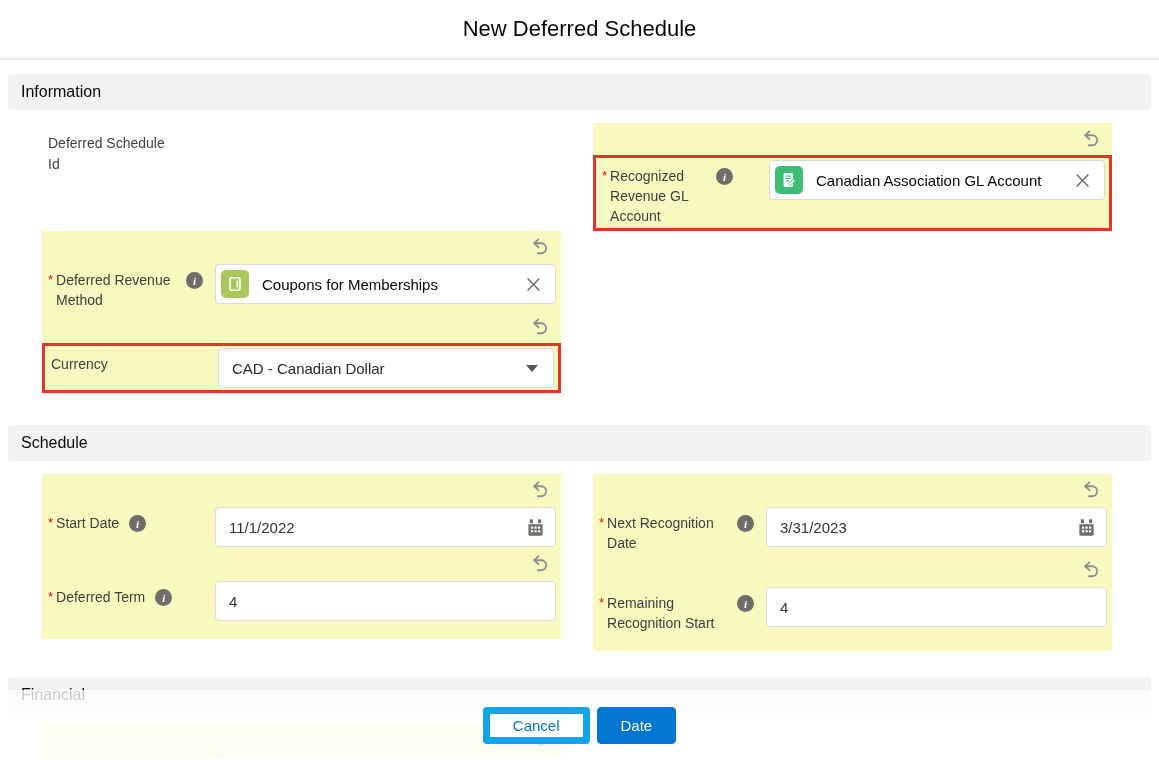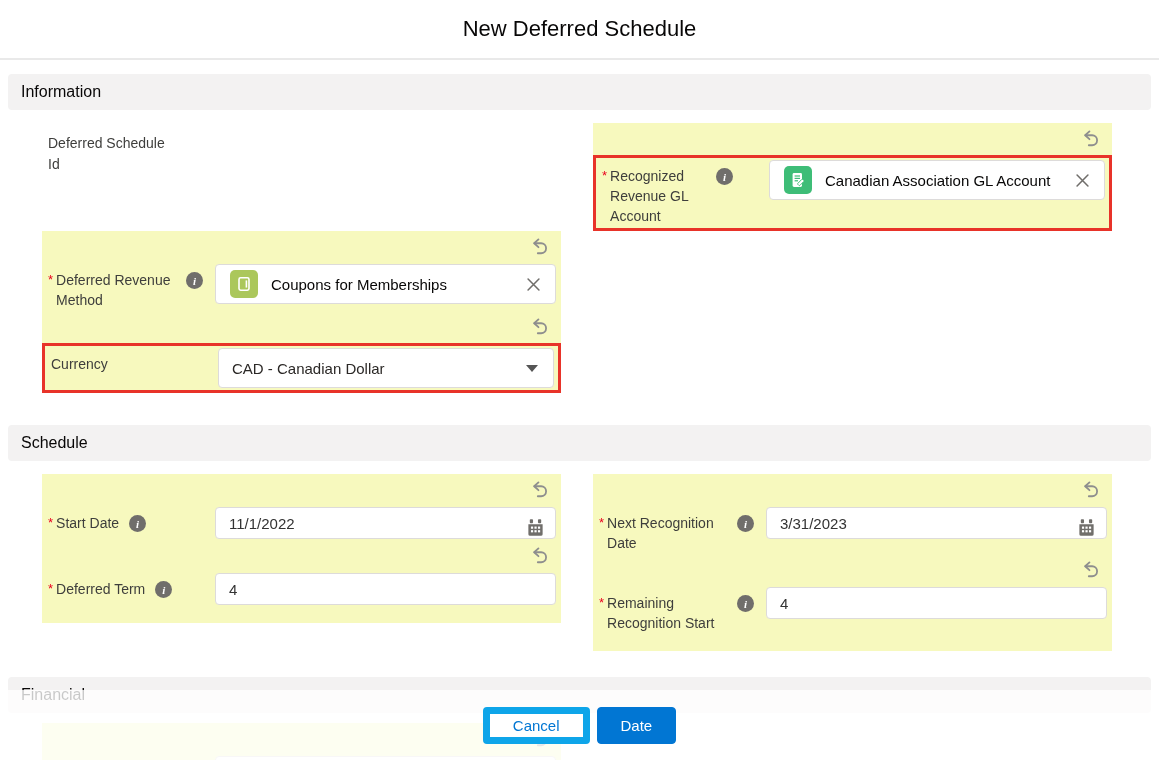--- a/index.html
+++ b/index.html
@@ -34,34 +34,34 @@
   .lbl-text.narrow { max-width:96px; }
   .info-icon { width:17px; height:17px; flex:none; margin-left:10px; margin-top:2px; border-radius:50%;
                background:#706e6b; color:#fff; display:flex; align-items:center; justify-content:center;
                font-family:"Liberation Serif", serif; font-style:italic; font-weight:bold; font-size:11px; cursor:pointer; }
   .control { flex:1; min-width:0; }
 
   .red-wrap { border:3px solid #e83329; }
   .red-wrap .f-row { padding:2px 4px 2px 6px; }
 
   .pill { height:40px; background:#fff; border:1px solid #dddbda; border-radius:4px;
-          display:flex; align-items:center; padding:0 13px 0 14px; cursor:pointer; }
+          display:flex; align-items:center; padding:0 13px 0 5px; cursor:pointer; }
   .obj-icon { width:28px; height:28px; border-radius:5px; flex:none; display:flex; align-items:center; justify-content:center; }
   .obj-icon.gl { background:#3ebd77; }
   .obj-icon.method { background:#abc75b; }
   .pill-text { flex:1; padding-left:13px; font-size:15px; color:#080707; white-space:nowrap; overflow:hidden; }
   .x-btn { flex:none; width:18px; height:18px; display:flex; align-items:center; justify-content:center; cursor:pointer; }
 
   .select { height:40px; background:#fff; border:1px solid #dddbda; border-radius:4px; cursor:pointer;
             display:flex; align-items:center; justify-content:space-between; padding:0 15px 0 13px; }
   .select-text { font-size:15px; color:#2b2826; }
   .caret { width:0; height:0; border-left:6px solid transparent; border-right:6px solid transparent; border-top:7px solid #555; }
 
   .input-wrap { position:relative; }
-  input.txt { width:100%; height:32px; border:1px solid #dddbda; border-radius:4px; background:#fff;
+  input.txt { width:100%; height:40px; border:1px solid #dddbda; border-radius:4px; background:#fff;
               padding:0 26px 0 13px; font-size:15px; color:#333; font-family:inherit; outline:none; }
   .cal-btn { position:absolute; right:11px; top:10px; width:20px; height:20px; cursor:pointer;
              display:flex; align-items:center; justify-content:center; }
 
   
   .footer { position:absolute; left:0; right:0; bottom:0; height:70px; background:rgba(255,255,255,0.78);
             display:flex; align-items:center; justify-content:center; gap:7px; z-index:20; }
   .btn { height:37px; border-radius:4px; font-size:15px; font-family:inherit; padding:0 23px; cursor:pointer;
          display:flex; align-items:center; }
   .btn.neutral { background:#fff; border:7px solid #0ea5e9; color:#0176d3; }

